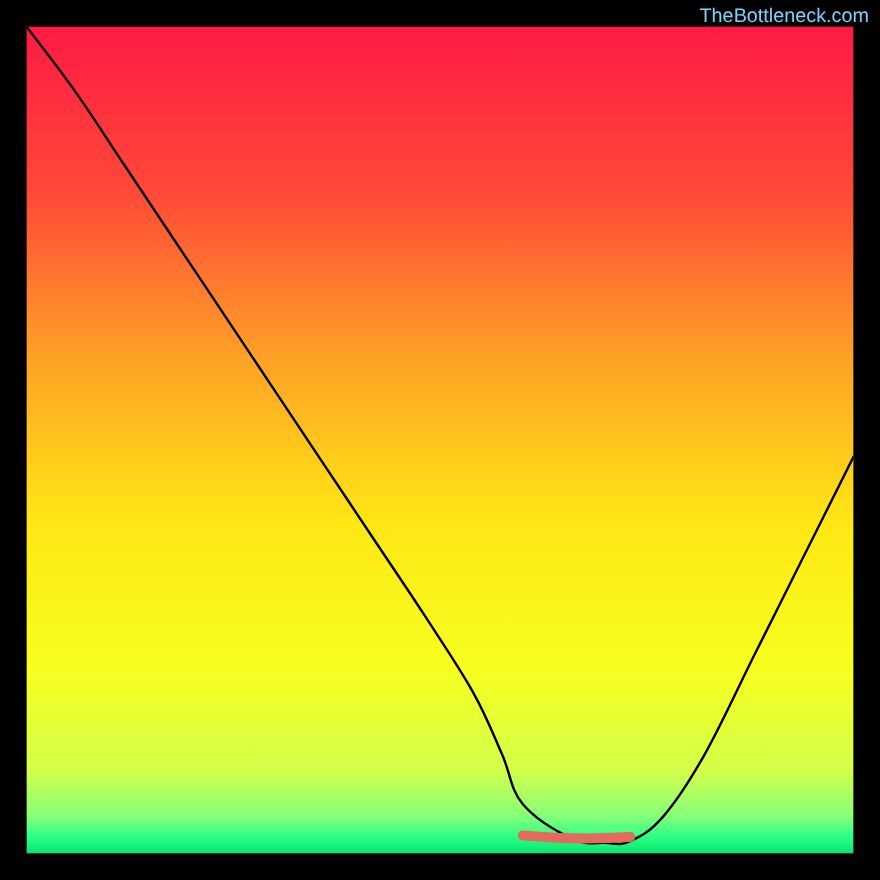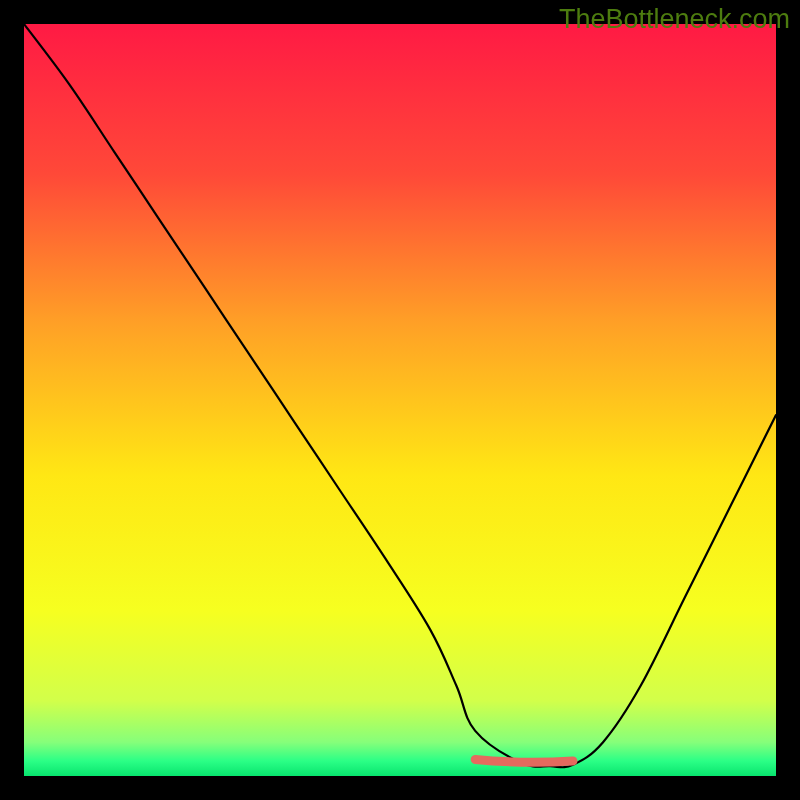--- a/index.html
+++ b/index.html
@@ -14,22 +14,22 @@
     position: relative;
     width: 800px;
     height: 800px;
     background: #000;
   }
   .watermark {
     position: absolute;
     top: 4px;
     right: 10px;
     font-family: Arial, Helvetica, sans-serif;
-    font-size: 27px;
-    color: #4d7c0f;
+    font-size: 18px;
+    color: #7dd3fc;
     font-weight: 500;
     z-index: 10;
   }
   .plot-area {
     position: absolute;
     left: 24px;
     top: 24px;
     width: 752px;
     height: 752px;
   }

